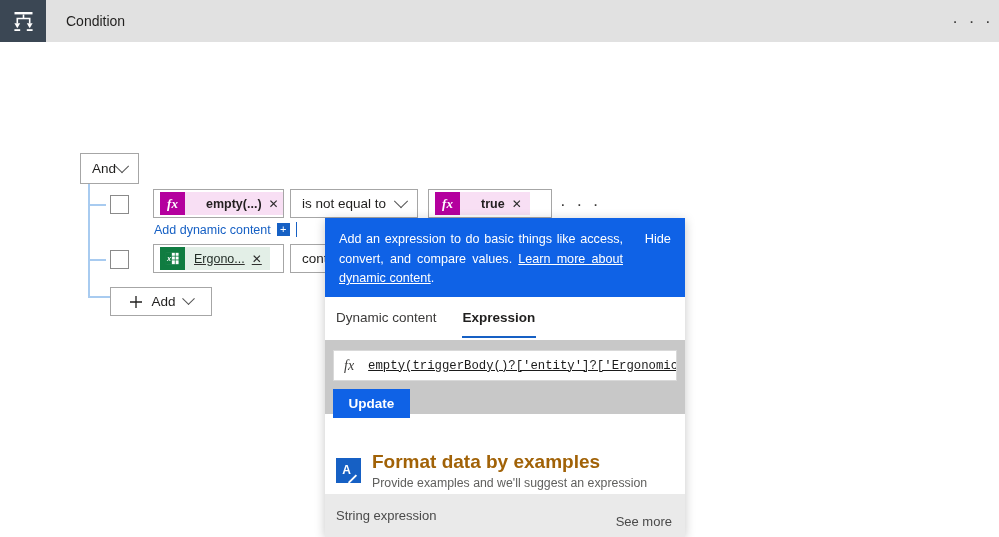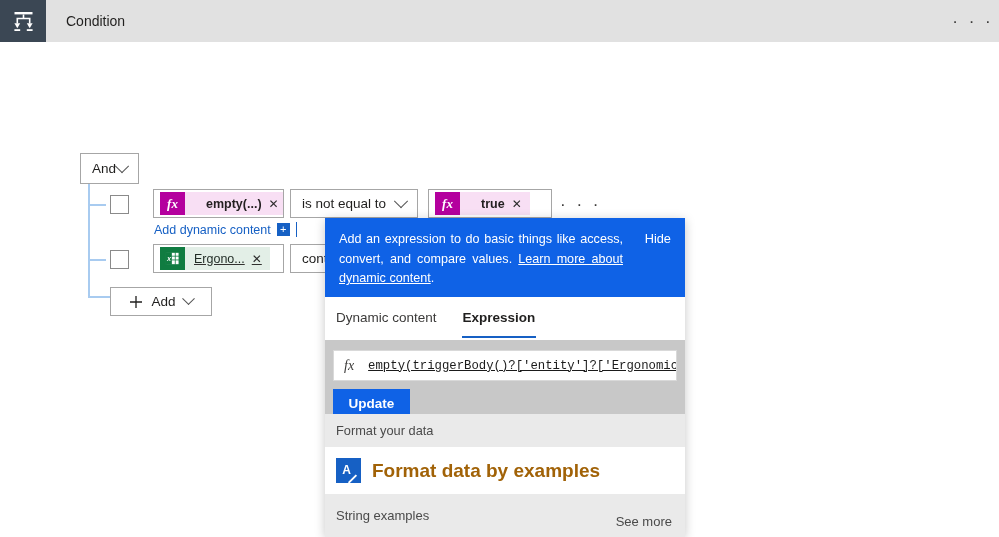--- a/index.html
+++ b/index.html
@@ -367,29 +367,29 @@
   </div>
 
   <div id="fly-exprzone">
     <div id="expr-input">
       <span class="fx">fx</span>
       <span class="val">empty(triggerBody()?['entity']?['Ergonomic</span>
     </div>
     <button id="update-btn">Update</button>
   </div>
 
-  <div id="fly-format-hdr">Format your data</div>
 
   <div id="fly-fdbe">
     <span class="ic">
       <span class="a">A</span>
         <span class="pen"></span>
     </span>
     <span>
       <div class="t1">Format data by examples</div>
+      <div class="t2">Provide examples and we'll suggest an expression</div>
     </span>
   </div>
 
   <div id="fly-strfn">
-    <span>String examples</span>
+    <span>String expression</span>
     <span class="see">See more</span>
   </div>
 </div>
 
 </body></html>

